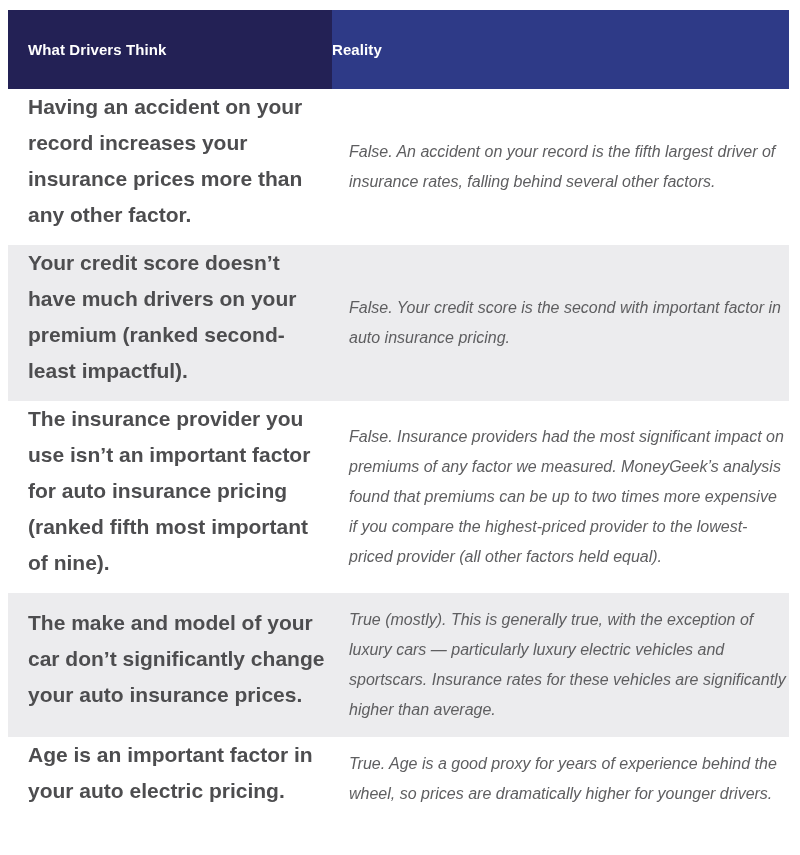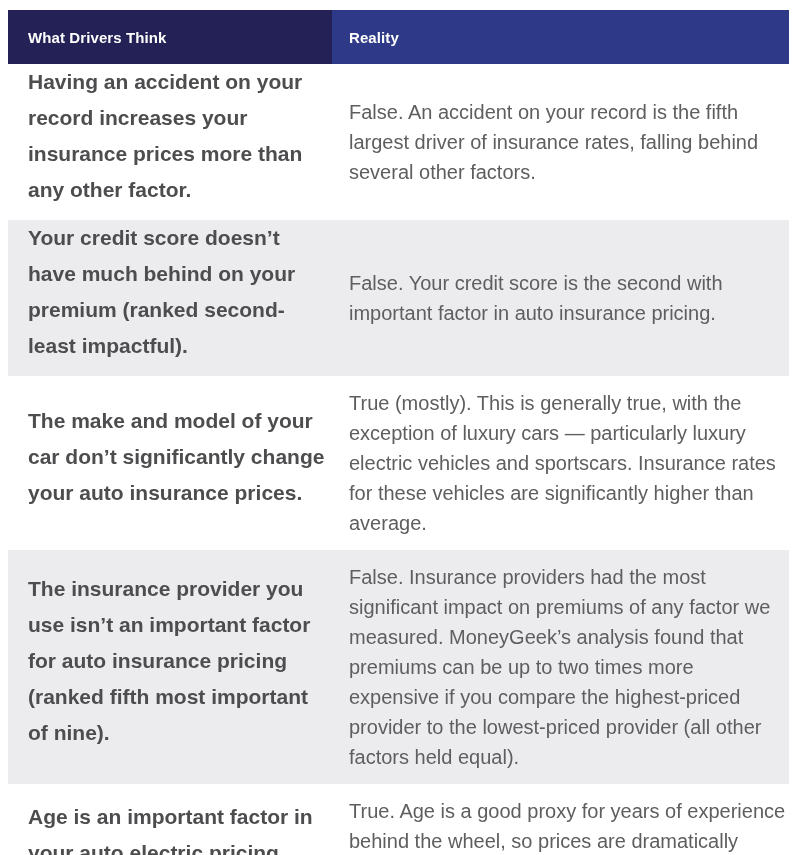--- a/index.html
+++ b/index.html
@@ -18,39 +18,38 @@
     font-family:"Liberation Sans", sans-serif;
     overflow:hidden;
   }
   .table{
     position:relative;
     margin:10px 11px 0 8px;
     width:781px;
   }
   .thead{
     display:flex;
-    height:54px;
+    height:79px;
   }
   .th{
     display:flex;
     align-items:center;
     color:var(--header-text);
     font-size:15px;
     font-weight:bold;
     letter-spacing:0.1px;
   }
   .th-left{
     width:324px;
     background:var(--header-left-bg);
     padding-left:20px;
   }
   .th-right{
     flex:1;
     background:var(--header-right-bg);
-    padding-left:17px;
   }
   .row{
     display:flex;
     align-items:center;
   }
   .row:nth-child(even){
     background:var(--row-alt-bg);
   }
   .cell-belief{
     width:324px;
@@ -64,23 +63,24 @@
     line-height:36px;
     color:var(--belief-text);
   }
   .cell-reality{
     flex:1;
     padding:12px 0 12px 17px;
     align-self:center;
   }
   .cell-reality .txt{
     max-width:442px;
-    font-size:20px;
+    font-size:16px;
     line-height:30px;
     color:var(--reality-text);
+    font-style:italic;
   }
 </style>
 </head>
 <body>
 
 <div class="table">
 
   <div class="thead">
     <div class="th th-left">
       <span>What Drivers Think</span>
@@ -96,42 +96,42 @@
       <div class="cell-belief">
         <div class="txt">Having an accident on your record increases your insurance prices more than any other factor.</div>
       </div>
       <div class="cell-reality">
         <div class="txt">False. An accident on your record is the fifth largest driver of insurance rates, falling behind several other factors.</div>
       </div>
     </div>
 
     <div class="row">
       <div class="cell-belief">
-        <div class="txt">Your credit score doesn’t have much behind on your premium (ranked second-least impactful).</div>
+        <div class="txt">Your credit score doesn’t have much drivers on your premium (ranked second-least impactful).</div>
       </div>
       <div class="cell-reality">
         <div class="txt">False. Your credit score is the second with important factor in auto insurance pricing.</div>
+      </div>
+    </div>
+
+    <div class="row">
+      <div class="cell-belief">
+        <div class="txt">The insurance provider you use isn’t an important factor for auto insurance pricing (ranked fifth most important of nine).</div>
+      </div>
+      <div class="cell-reality">
+        <div class="txt">False. Insurance providers had the most significant impact on premiums of any factor we measured. MoneyGeek’s analysis found that premiums can be up to two times more expensive if you compare the highest-priced provider to the lowest-priced provider (all other factors held equal).</div>
       </div>
     </div>
 
     <div class="row">
       <div class="cell-belief">
         <div class="txt">The make and model of your car don’t significantly change your auto insurance prices.</div>
       </div>
       <div class="cell-reality">
         <div class="txt">True (mostly). This is generally true, with the exception of luxury cars — particularly luxury electric vehicles and sportscars. Insurance rates for these vehicles are significantly higher than average.</div>
-      </div>
-    </div>
-
-    <div class="row">
-      <div class="cell-belief">
-        <div class="txt">The insurance provider you use isn’t an important factor for auto insurance pricing (ranked fifth most important of nine).</div>
-      </div>
-      <div class="cell-reality">
-        <div class="txt">False. Insurance providers had the most significant impact on premiums of any factor we measured. MoneyGeek’s analysis found that premiums can be up to two times more expensive if you compare the highest-priced provider to the lowest-priced provider (all other factors held equal).</div>
       </div>
     </div>
 
     <div class="row">
       <div class="cell-belief">
         <div class="txt">Age is an important factor in your auto electric pricing.</div>
       </div>
       <div class="cell-reality">
         <div class="txt">True. Age is a good proxy for years of experience behind the wheel, so prices are dramatically higher for younger drivers.</div>
       </div>

